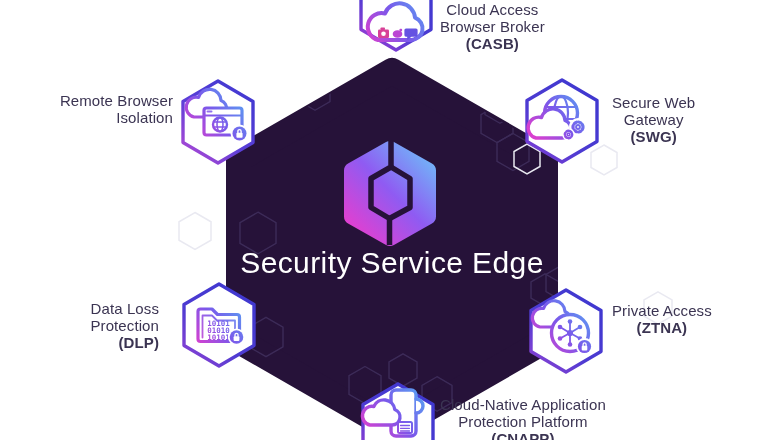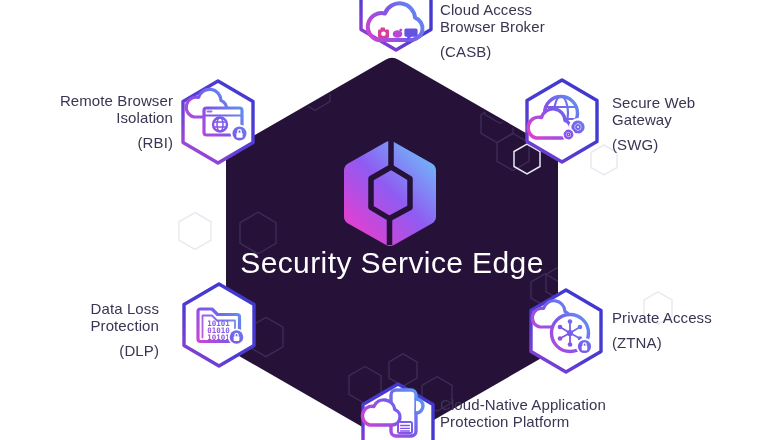--- a/index.html
+++ b/index.html
@@ -1,20 +1,20 @@
 <!DOCTYPE html>
 <html><head>
 <meta charset="utf-8">
 <style>
   html,body{margin:0;padding:0;background:#fff;}
   .stage{position:relative;width:780px;height:440px;overflow:hidden;background:#ffffff;
          font-family:"Liberation Sans",sans-serif;}
   .abs{position:absolute;}
-  .label{position:absolute;font-size:15px;line-height:17px;color:#3b3452;letter-spacing:.1px;}
-  .label .acr{font-weight:normal;margin-top:8px;}
+  .label{position:absolute;font-size:15px;line-height:17px;color:#3b3452;letter-spacing:.1px;text-align:center;}
+  .label .acr{font-weight:bold;}
   .label.right{text-align:right;}
   .title{position:absolute;left:392px;top:246px;transform:translateX(-50%);
          color:#ffffff;font-size:30px;letter-spacing:.4px;white-space:nowrap;font-weight:400;}
 </style>
 </head>
 <body>
 
 <div class="stage">
 
   <svg class="abs" style="left:0;top:0" width="780" height="440" viewBox="0 0 780 440">
@@ -164,21 +164,20 @@
         <circle cx="61.5" cy="56.5" r="9" fill="#ffffff"></circle>
         <circle cx="61.5" cy="56.5" r="7" fill="url(#g2)"></circle>
         <rect x="58.4" y="55.8" width="6.2" height="4.9" rx="1" fill="#ffffff"></rect>
         <path d="M59.9 55.8 v-1.6 a1.6 1.6 0 0 1 3.2 0 v1.6" fill="none" stroke="#ffffff" stroke-width="1.4"></path>
       </g>
     </g>
   </svg>
   <div class="label right" style="left:40px;top:92px;width:133px">
     <div>Remote Browser</div>
     <div>Isolation</div>
-    <div class="acr">(RBI)</div>
   </div>
 
   <svg class="abs" style="left:179px;top:280px" width="80" height="90" viewBox="0 0 80 90">
     <defs>
       <linearGradient id="b3" gradientUnits="userSpaceOnUse" x1="2" y1="88" x2="78" y2="4">
         <stop offset="0" stop-color="#9a43d4"></stop>
           <stop offset="0.42" stop-color="#4d3bd2"></stop>
           <stop offset="1" stop-color="#3c37cf"></stop>
       </linearGradient>
       <linearGradient id="g3" gradientUnits="userSpaceOnUse" x1="16" y1="62" x2="62" y2="26">
@@ -238,21 +237,21 @@
           <circle cx="34" cy="41" r="2.3" stroke="none"></circle>
       </g>
       <g>
         <circle cx="58.5" cy="60.5" r="8.4" fill="#ffffff"></circle>
         <circle cx="58.5" cy="60.5" r="6.6" fill="url(#g4)"></circle>
         <rect x="55.7" y="59.8" width="5.6" height="4.6" rx="1" fill="#ffffff"></rect>
         <path d="M57.1 59.8 v-1.4 a1.5 1.5 0 0 1 3 0 v1.4" fill="none" stroke="#ffffff" stroke-width="1.3"></path>
       </g>
     </g>
   </svg>
-  <div class="label" style="left:612px;top:309px">
+  <div class="label" style="left:612px;top:302px">
     <div>Private Access</div>
     <div class="acr">(ZTNA)</div>
   </div>
 
   <svg class="abs" style="left:358px;top:380px" width="80" height="90" viewBox="0 0 80 90">
     <defs>
       <linearGradient id="b5" gradientUnits="userSpaceOnUse" x1="2" y1="88" x2="78" y2="4">
         <stop offset="0" stop-color="#b23fd4"></stop>
           <stop offset="0.4" stop-color="#4d3bd2"></stop>
           <stop offset="1" stop-color="#3c37cf"></stop>

